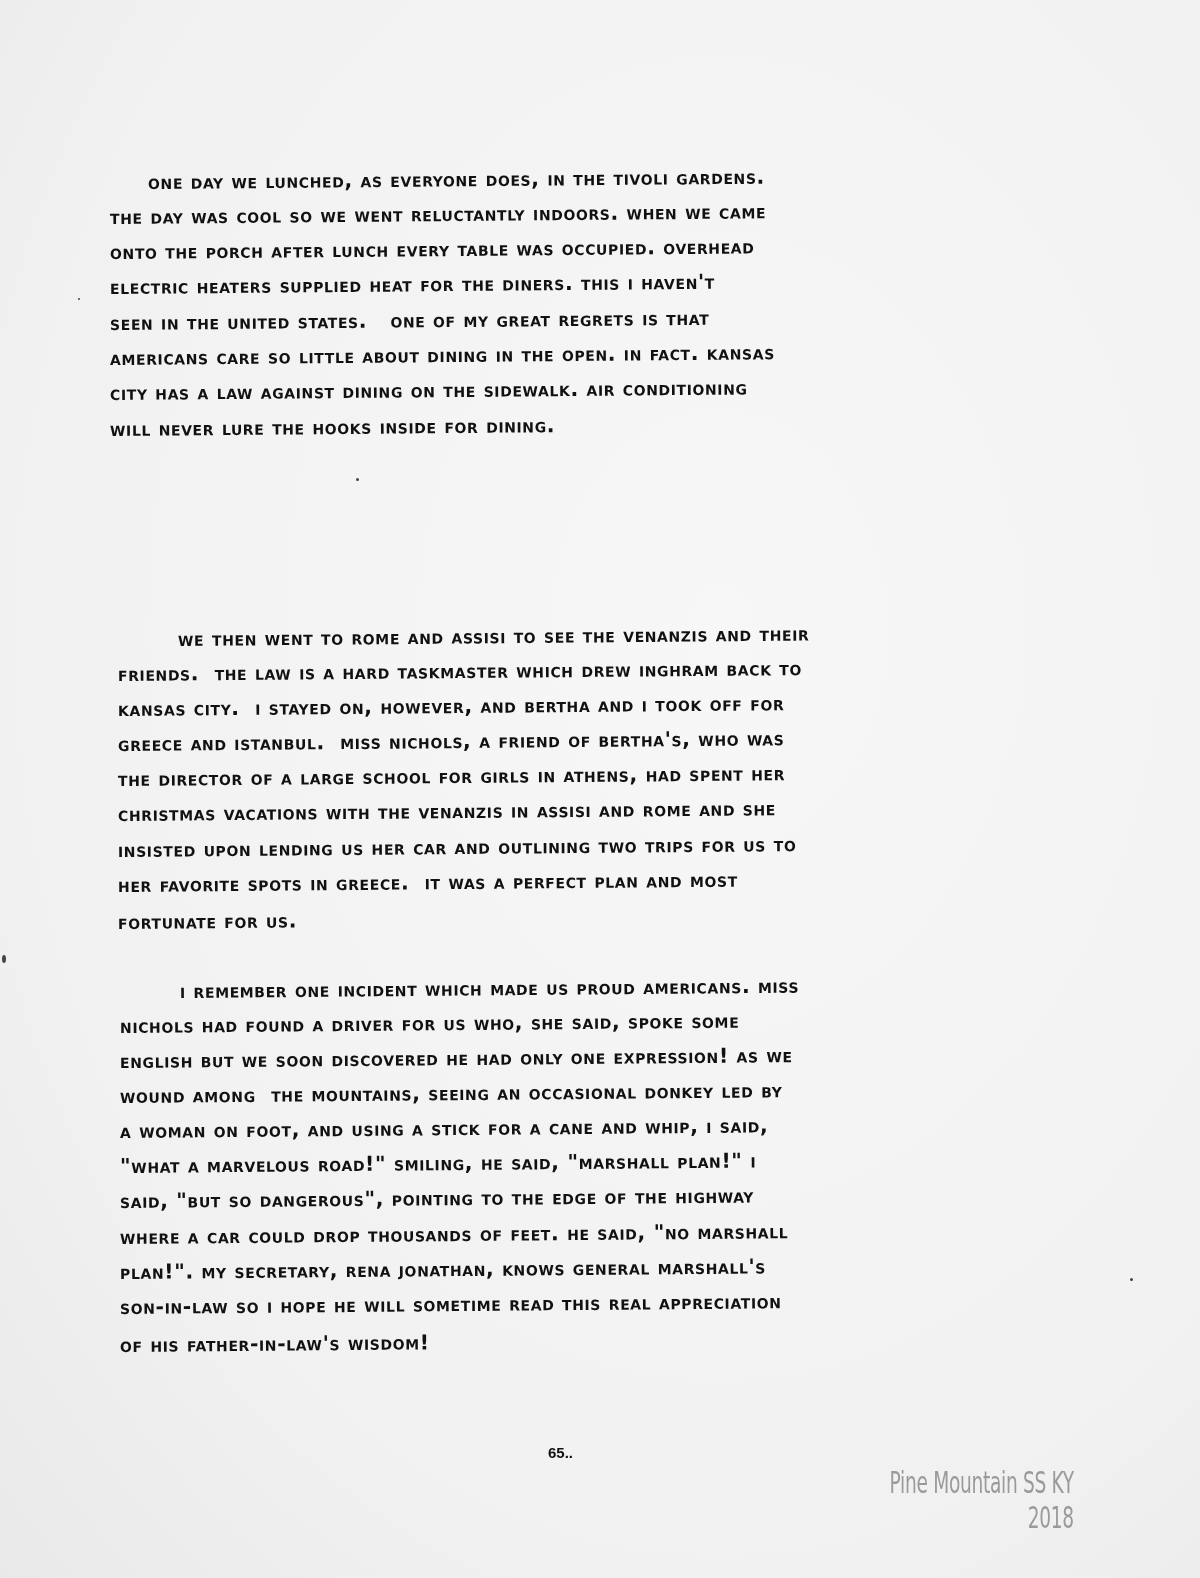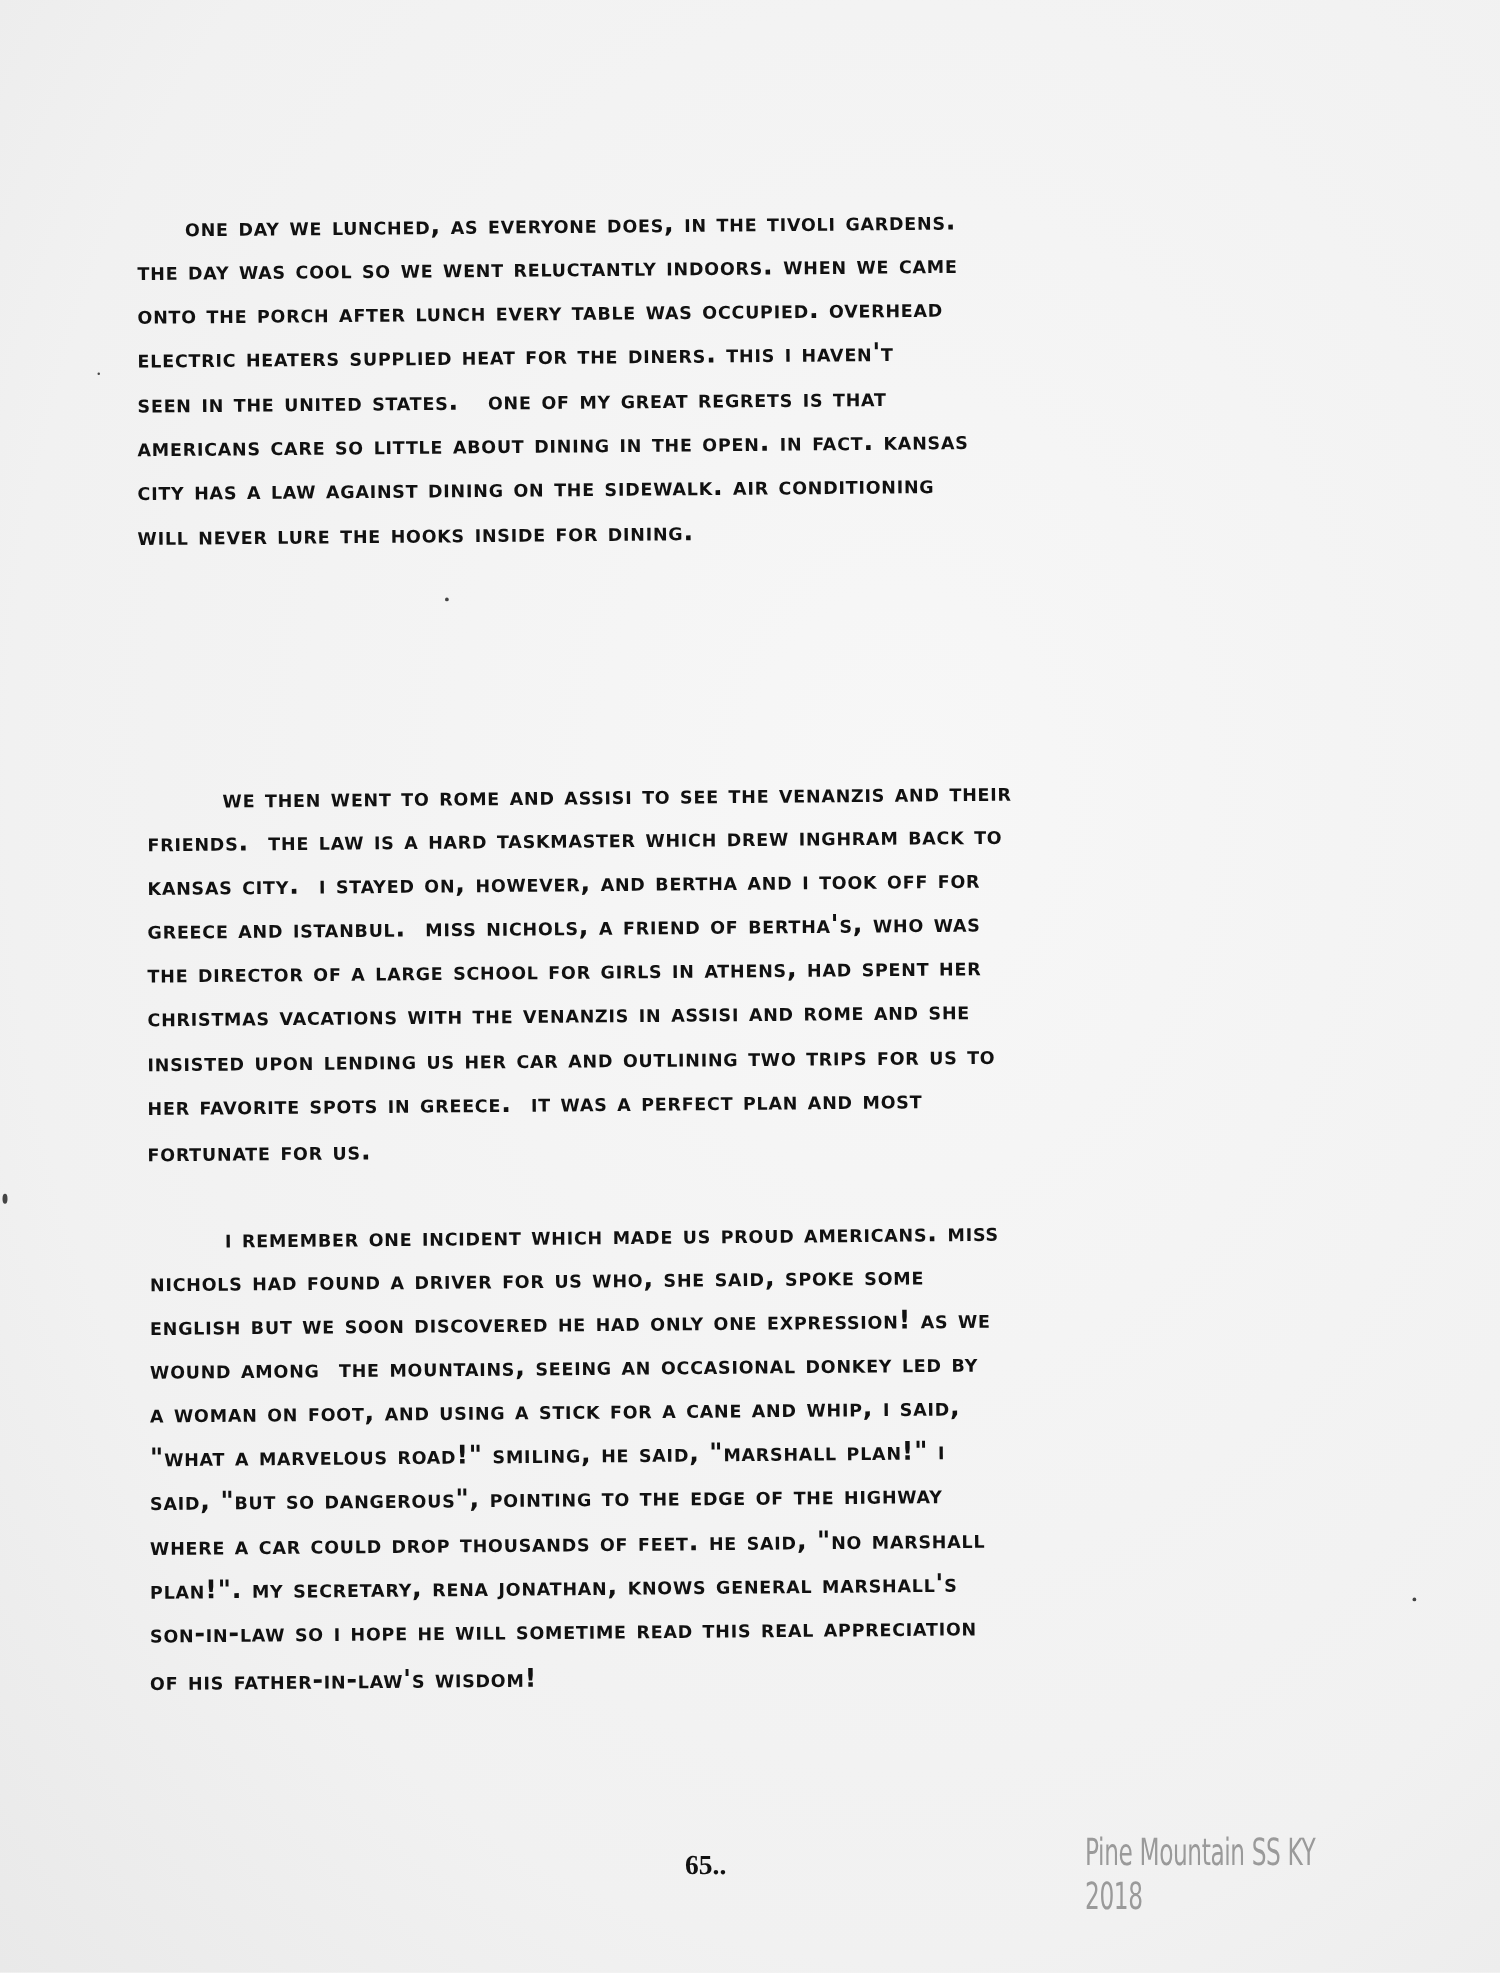--- a/index.html
+++ b/index.html
@@ -6,43 +6,44 @@
   body {
     width: 1200px; height: 1578px;
     background: #f3f3f3;
     position: relative;
     overflow: hidden;
     font-family: "DejaVu Sans", sans-serif;
   }
   .page {
     position: absolute; left: 0; top: 0; width: 1200px; height: 1578px;
     background: radial-gradient(ellipse at 60% 40%, #f7f7f7 0%, #f1f1f1 70%, #e9e9e9 100%);
+    text-align: right;
   }
   .line {
     position: absolute;
     font-variant: small-caps;
     text-transform: lowercase;
     font-weight: bold;
     font-size: 20.5px;
     letter-spacing: 0.6px;
     color: #111;
     white-space: pre;
     transform-origin: left center;
   }
   .watermark {
     position: absolute; left: 868px; top: 1465px;
     font-family: "DejaVu Sans", sans-serif;
     font-size: 30px; color: #9a9a9a;
     transform: scaleX(0.62); transform-origin: left top;
     letter-spacing: -0.5px;
   }
   .page-number {
-    position: absolute; left: 548px; top: 1479px;
-    font-family: Liberation Serif, serif;
-    font-weight: bold; font-size: 22px; color: #111;
+    position: absolute; left: 548px; top: 1444px;
+    font-family: Liberation Sans, sans-serif;
+    font-weight: bold; font-size: 15px; color: #111;
   }
   .speck { position: absolute; width: 3px; height: 3px; border-radius: 50%; background: #444; }
 </style>
 </head>
 <body>
 
 <div class="page">
 
   <div>
     <div class="line" style="left:148px;top:170px;transform:rotate(-0.5deg)">One day we lunched, as everyone does, in the Tivoli Gardens.</div>

